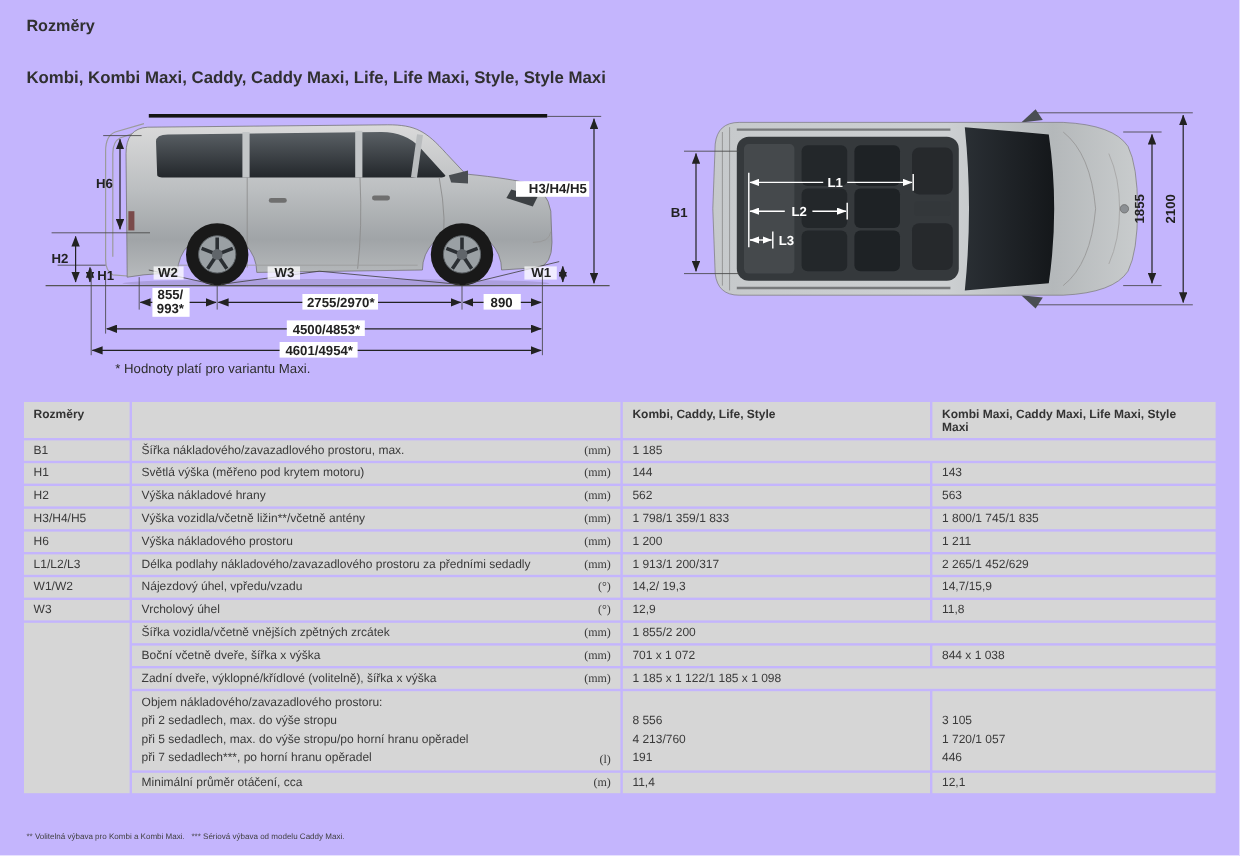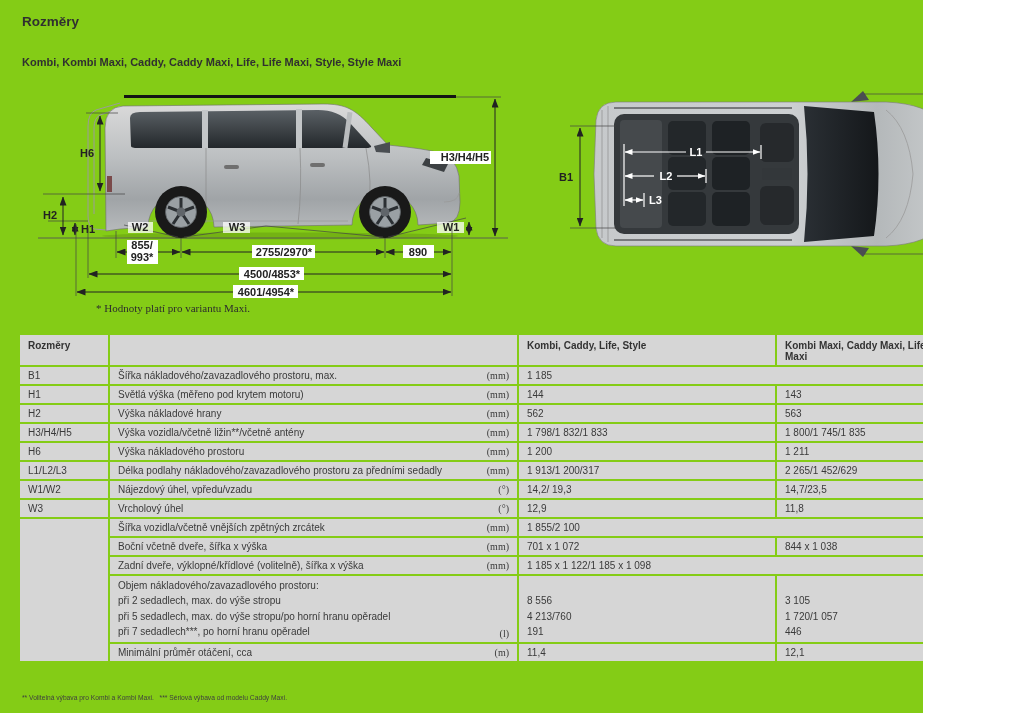--- a/index.html
+++ b/index.html
@@ -1,22 +1,22 @@
 <!DOCTYPE html>
 <html><head>
 <meta charset="utf-8">
 <style>
   html,body{margin:0;padding:0;background:#fff;}
-  .page{position:relative;width:923px;height:713px;background:#84cc16;overflow:hidden;
+  .page{position:relative;width:1033px;height:713px;background:#c4b5fd;overflow:hidden;
         font-family:"Liberation Sans",sans-serif;color:#3c3c3c;}
   .title{position:absolute;left:22px;top:14px;font-size:13.5px;font-weight:bold;color:#303030;margin:0;}
-  .subtitle{position:absolute;left:22px;top:56px;font-size:11px;font-weight:bold;color:#303030;margin:0;text-align:right;}
+  .subtitle{position:absolute;left:22px;top:56px;font-size:14px;font-weight:bold;color:#303030;margin:0;text-align:right;}
   .side-view{position:absolute;left:28px;top:90px;}
   .top-view{position:absolute;left:556px;top:88px;}
-  .drawing-note{position:absolute;left:96px;top:302px;font-size:11px;color:#2d2d2d;font-family:Liberation Serif, serif;}
+  .drawing-note{position:absolute;left:96px;top:302px;font-size:11px;color:#2d2d2d;}
   .dim-table{position:absolute;left:18px;top:333px;width:997px;border-collapse:separate;
              border-spacing:2px 2px;table-layout:fixed;}
   .dim-table th,.dim-table td{background:#d6d6d6;font-size:10px;vertical-align:top;text-align:left;}
   .dim-table th{font-weight:bold;color:#333;padding:5px 8px 0 8px;height:25px;}
   .dim-table td{padding:2px 8px;line-height:13px;color:#3a3a3a;}
   .code-cell{font-weight:normal;}
   .code-merged{background:#d9d9d9;}
   .desc-cell{position:relative;padding-right:44px !important;}
   .unit{position:absolute;right:8px;bottom:2px;font-family:Liberation Serif, serif;}
   .cell-line{height:15.4px;line-height:15.4px;}
@@ -283,21 +283,21 @@
           </td>
           <td class="val-cell">562</td>
           <td class="val-cell">563</td>
         </tr>
         <tr>
           <td class="code-cell">H3/H4/H5</td>
           <td class="desc-cell">
             <div>Výška vozidla/včetně ližin**/včetně antény</div>
             <span class="unit">(mm)</span>
           </td>
-          <td class="val-cell">1 798/1 832/1 833</td>
+          <td class="val-cell">1 798/1 359/1 833</td>
           <td class="val-cell">1 800/1 745/1 835</td>
         </tr>
         <tr>
           <td class="code-cell">H6</td>
           <td class="desc-cell">
             <div>Výška nákladového prostoru</div>
             <span class="unit">(mm)</span>
           </td>
           <td class="val-cell">1 200</td>
           <td class="val-cell">1 211</td>
@@ -311,38 +311,38 @@
           <td class="val-cell">1 913/1 200/317</td>
           <td class="val-cell">2 265/1 452/629</td>
         </tr>
         <tr>
           <td class="code-cell">W1/W2</td>
           <td class="desc-cell">
             <div>Nájezdový úhel, vpředu/vzadu</div>
             <span class="unit">(°)</span>
           </td>
           <td class="val-cell">14,2/ 19,3</td>
-          <td class="val-cell">14,7/23,5</td>
+          <td class="val-cell">14,7/15,9</td>
         </tr>
         <tr>
           <td class="code-cell">W3</td>
           <td class="desc-cell">
             <div>Vrcholový úhel</div>
             <span class="unit">(°)</span>
           </td>
           <td class="val-cell">12,9</td>
           <td class="val-cell">11,8</td>
         </tr>
         <tr>
           <td class="code-cell code-merged" rowspan="5"></td>
           <td class="desc-cell">
             <div>Šířka vozidla/včetně vnějších zpětných zrcátek</div>
             <span class="unit">(mm)</span>
           </td>
-          <td class="val-cell" colspan="2">1 855/2 100</td>
+          <td class="val-cell" colspan="2">1 855/2 200</td>
         </tr>
         <tr>
           <td class="desc-cell">
             <div>Boční včetně dveře, šířka x výška</div>
             <span class="unit">(mm)</span>
           </td>
           <td class="val-cell">701 x 1 072</td>
           <td class="val-cell">844 x 1 038</td>
         </tr>
         <tr>

